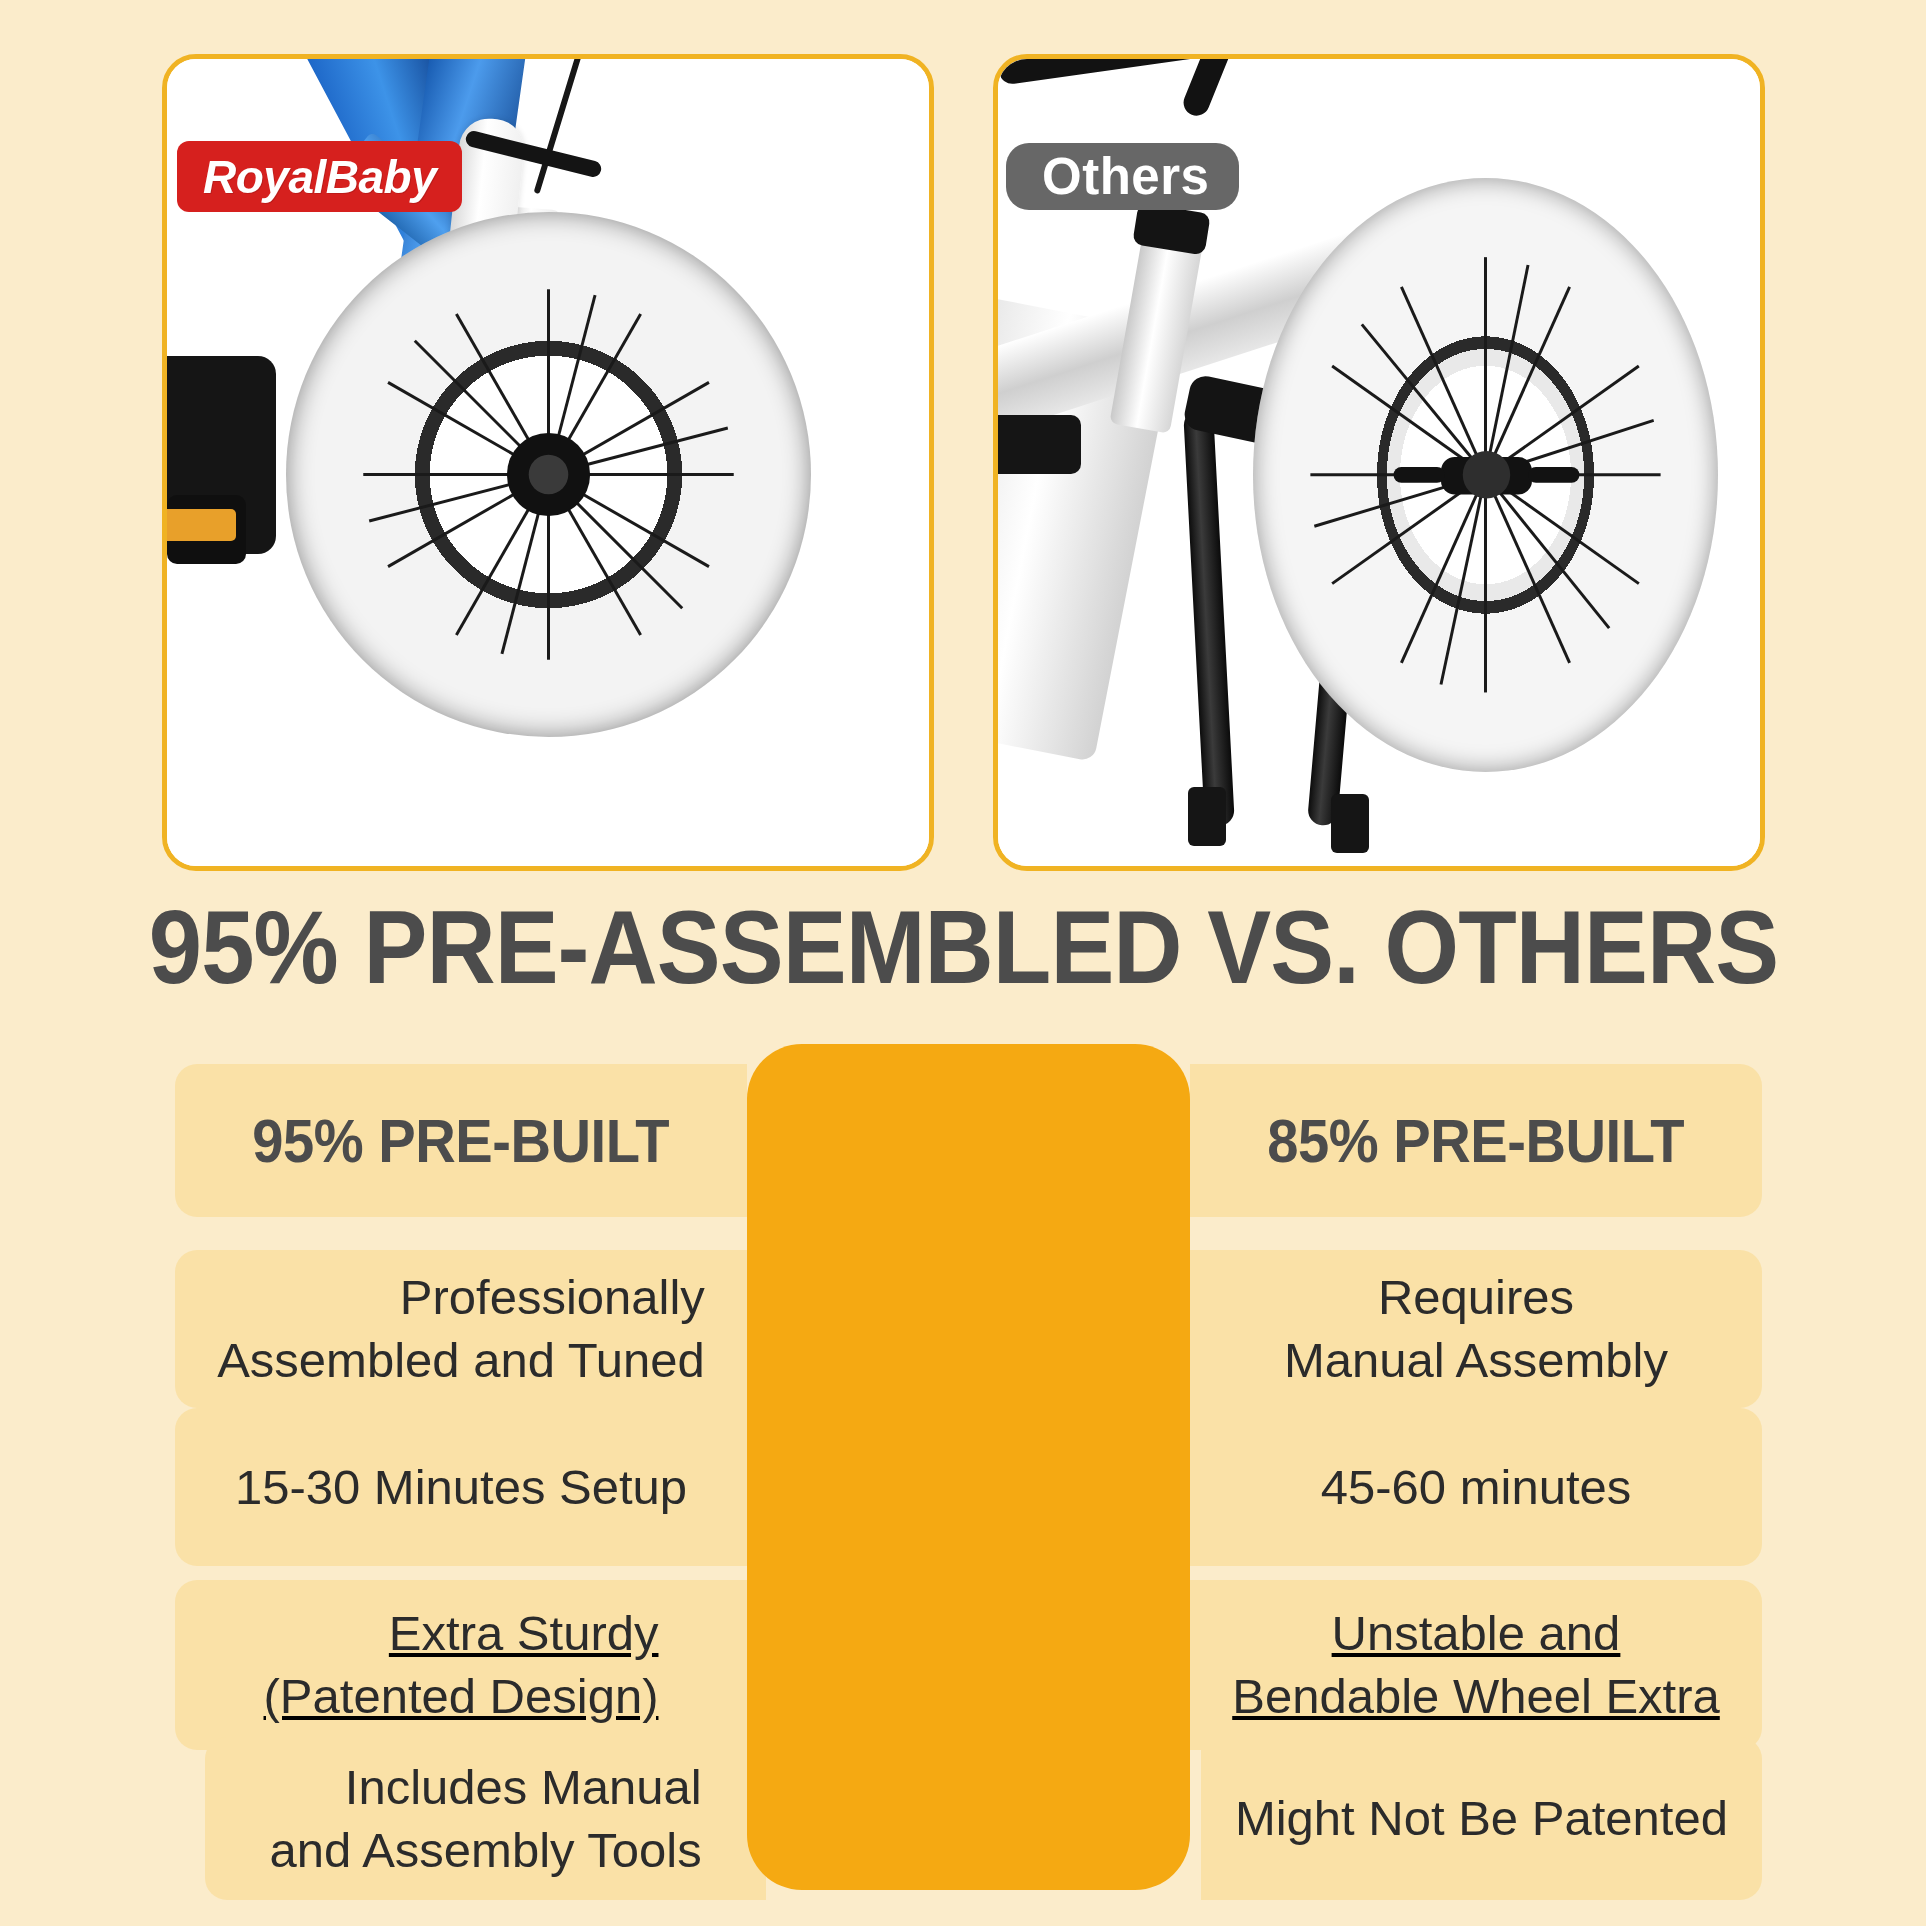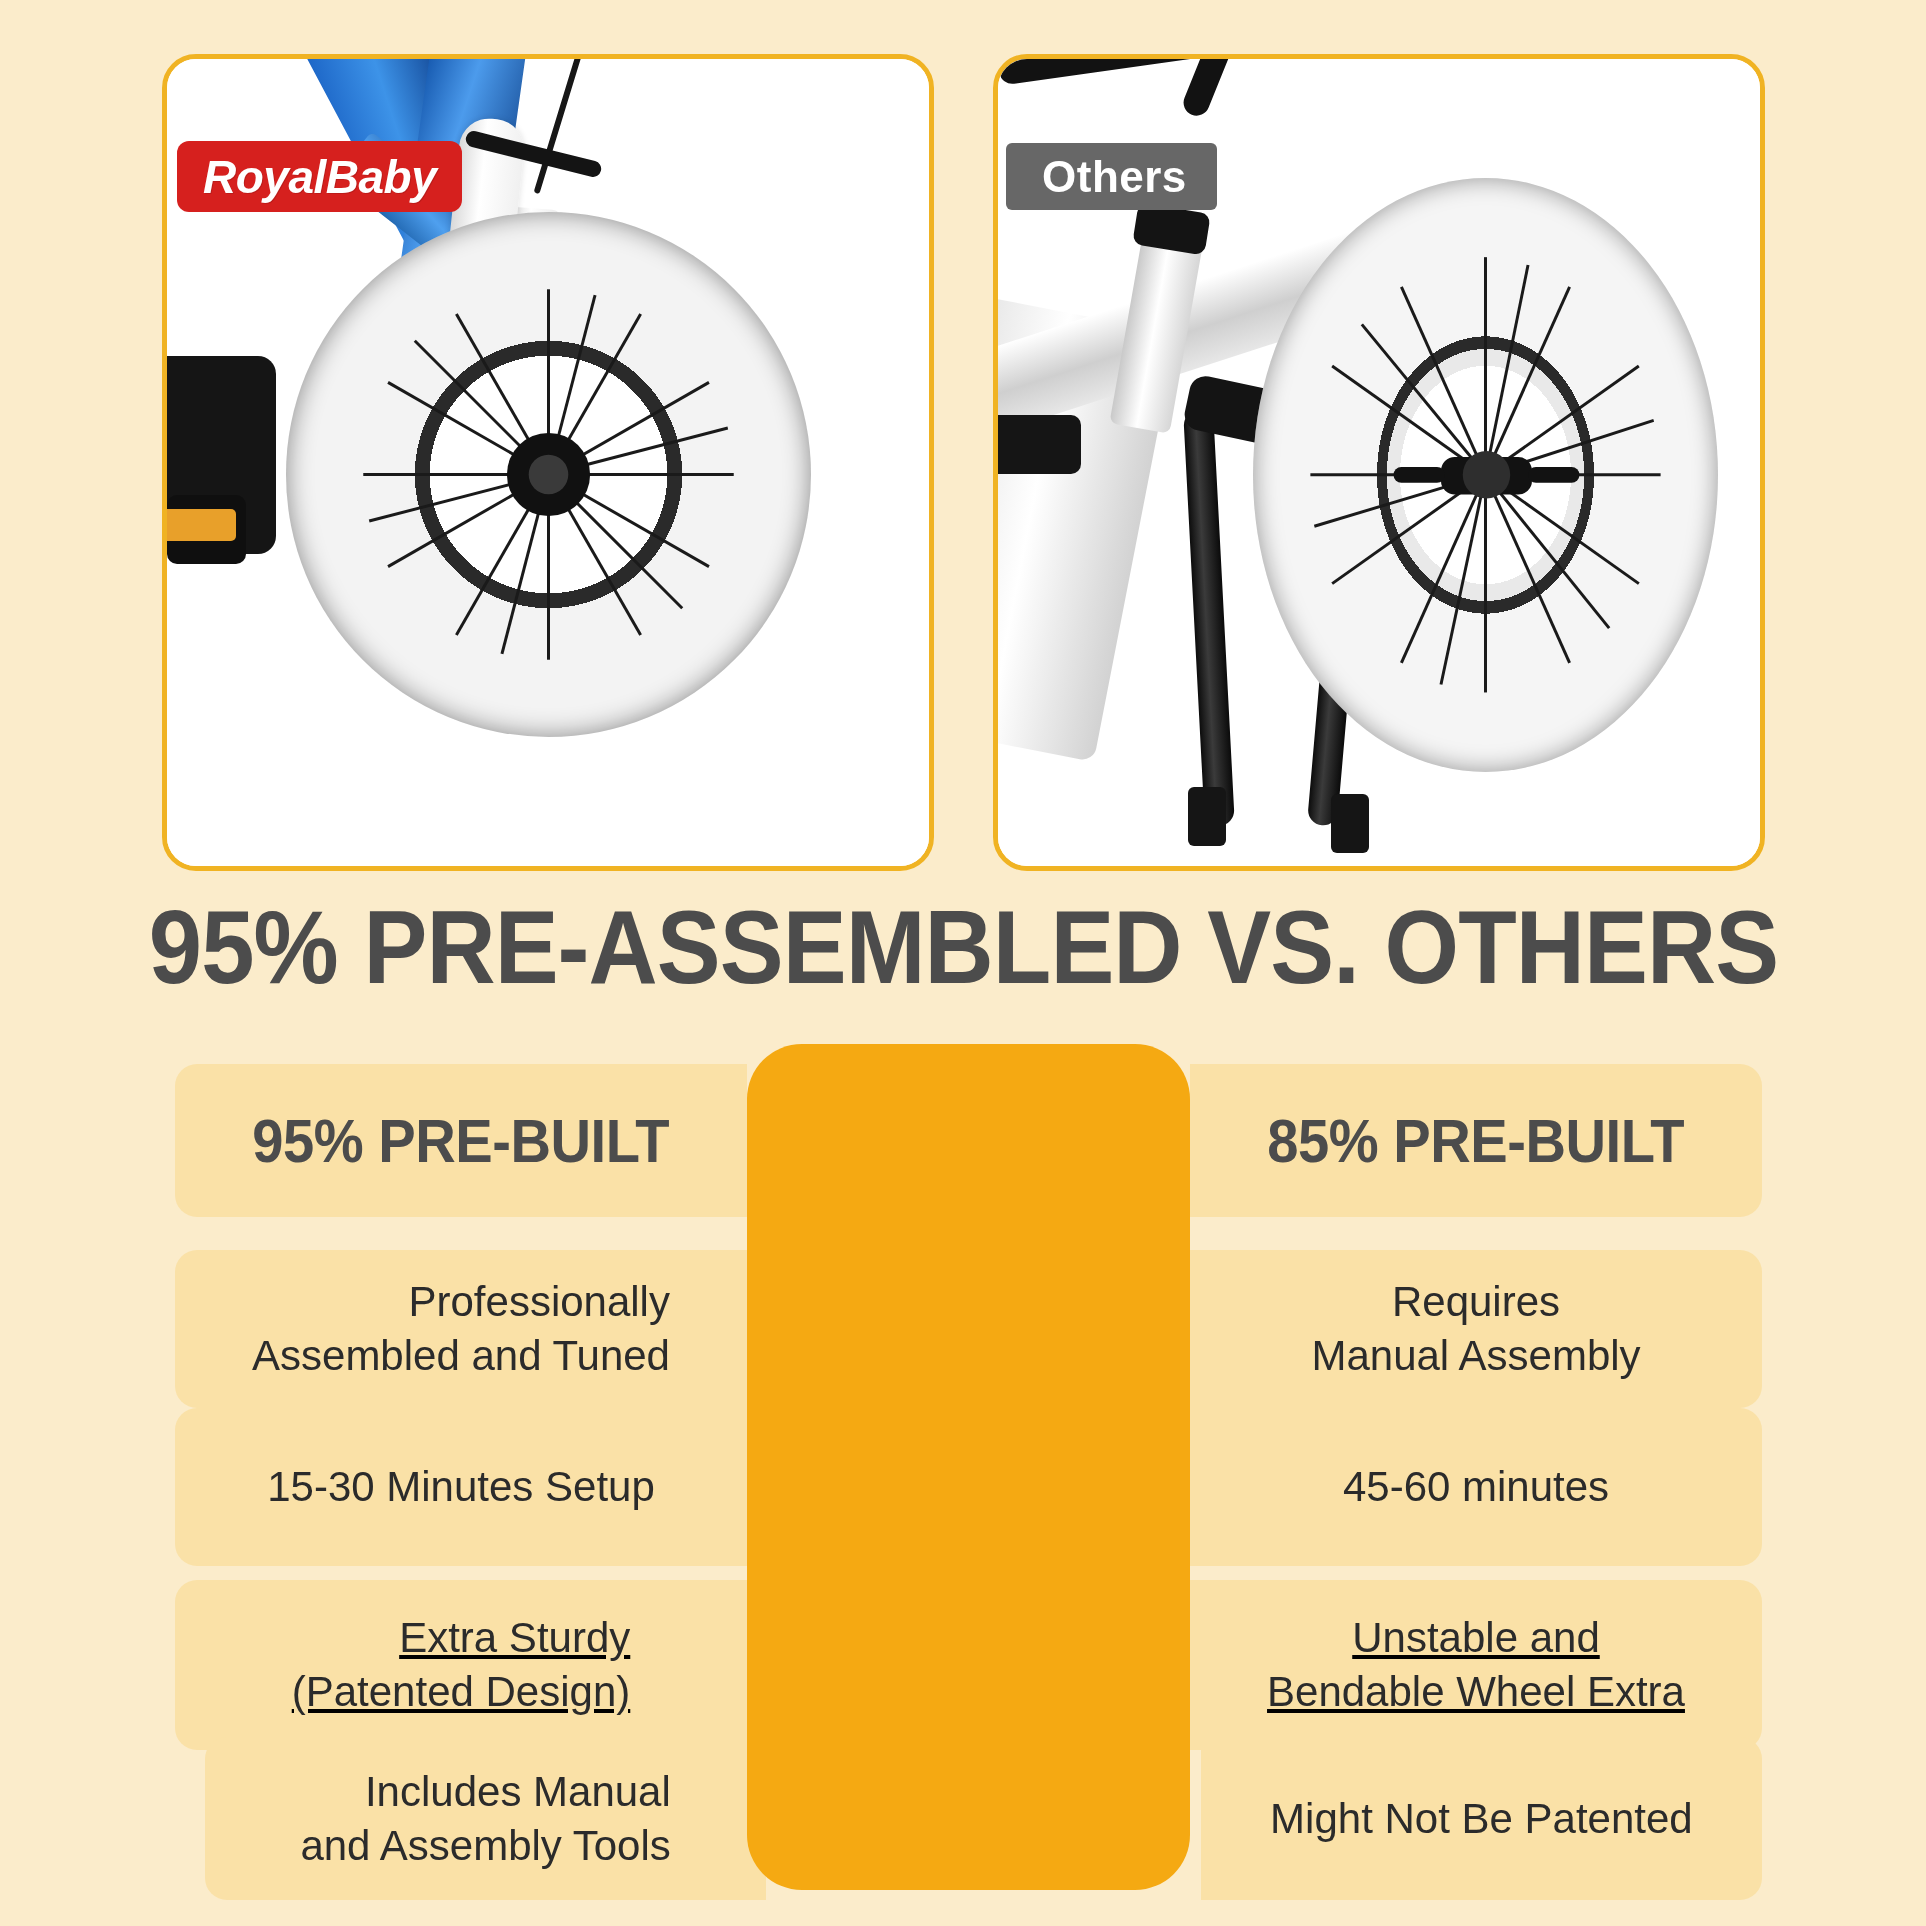--- a/index.html
+++ b/index.html
@@ -60,22 +60,22 @@
     font-size: 46px;
     font-style: italic;
     letter-spacing: -0.5px;
     text-shadow: 1px 1px 0 rgba(0,0,0,.12);
   }
   .badge-others {
     left: 8px; top: 84px;
     height: 67px;
     padding: 0 30px 0 36px;
     background: #676767;
-    border-radius: 6px;
-    font-size: 44px;
+    border-radius: 23px;
+    font-size: 51px;
     letter-spacing: 0.5px;
   }
 
   
   .blue-frame-1 {
     position: absolute; left: 119px; top: -40px;
     width: 109px; height: 554px;
     background: linear-gradient(100deg,#1a62c4 0%,#3d93e8 35%,#0e3f8c 70%,#1f6fd0 100%);
     transform: rotate(-28deg);
     transform-origin: top left;
@@ -361,21 +361,21 @@
   }
   .row-head .cell-mid .htext {
     font-size: 61px;
     font-weight: bold;
     color: #ffffff;
     font-family: "Liberation Sans Narrow", "Liberation Sans", sans-serif;
     transform: scaleX(0.92);
   }
 
   .body-text {
-    font-size: 42px;
+    font-size: 49px;
     line-height: 1.28;
     font-weight: normal;
     font-family: "Liberation Sans", sans-serif;
     padding: 0 24px;
   }
   .mid-text {
     font-size: 42px;
     line-height: 1.22;
     font-weight: bold;
     font-family: "Liberation Sans Narrow", "Liberation Sans", sans-serif;

